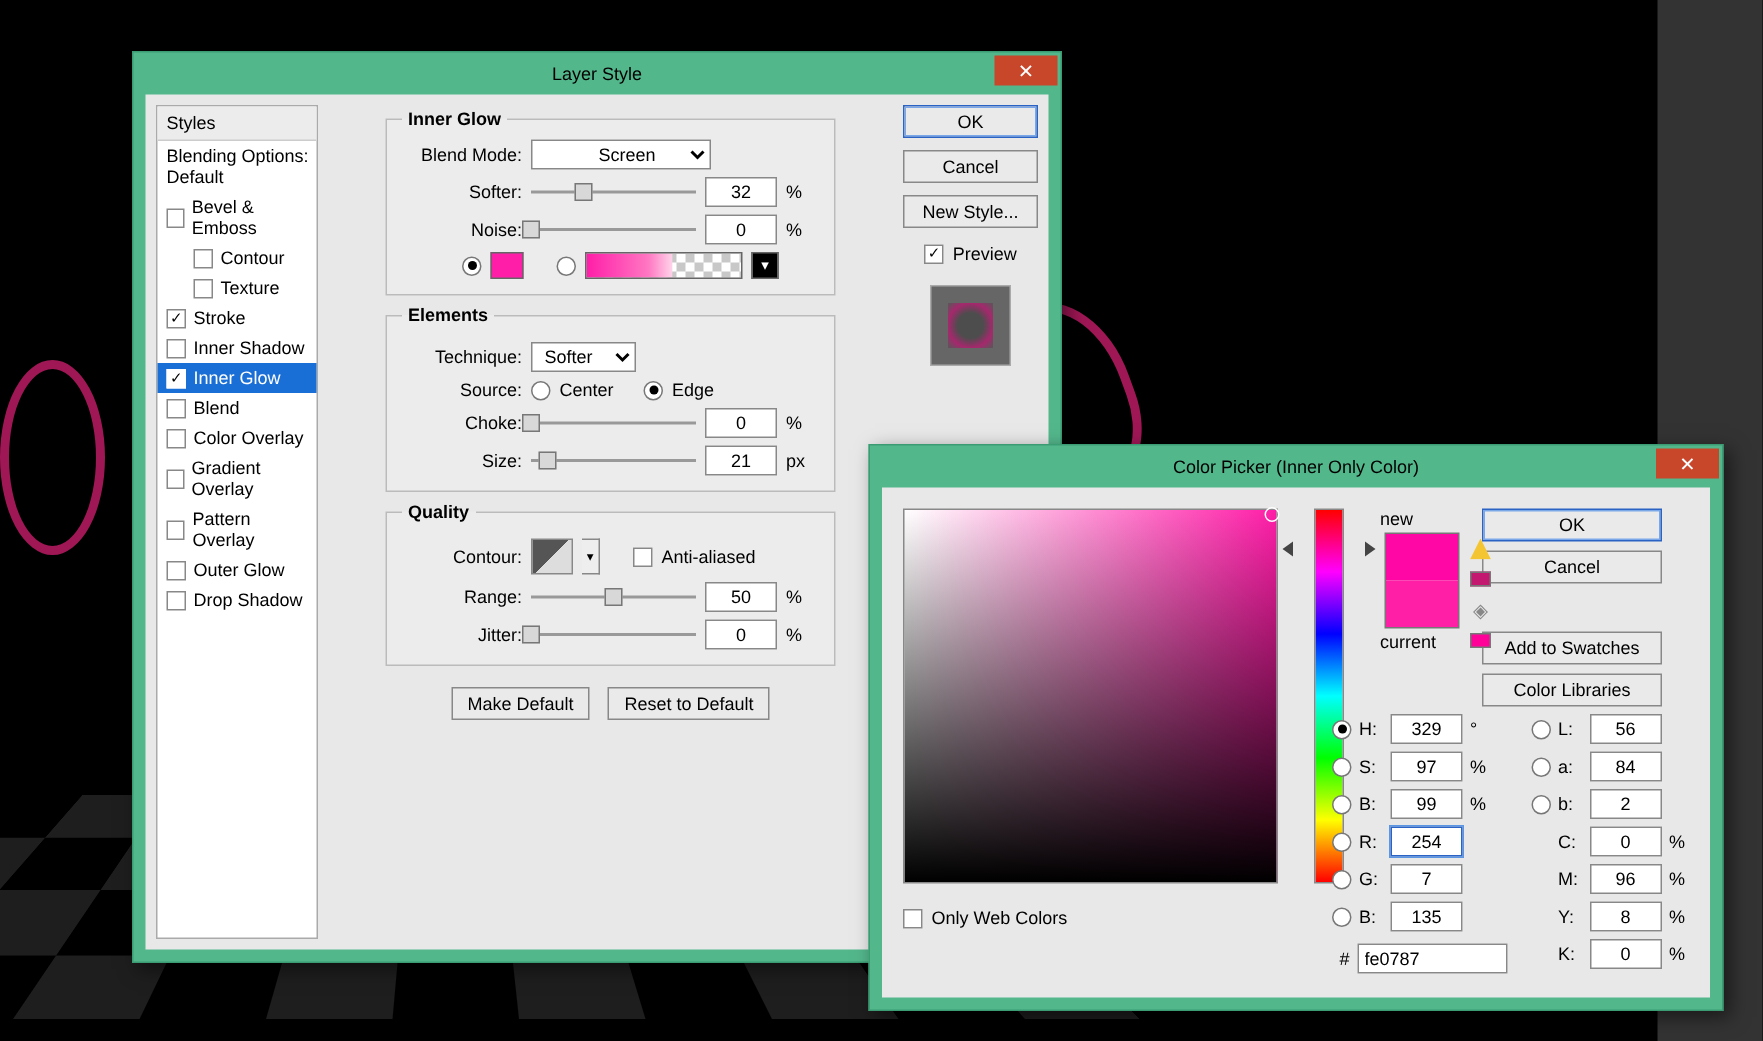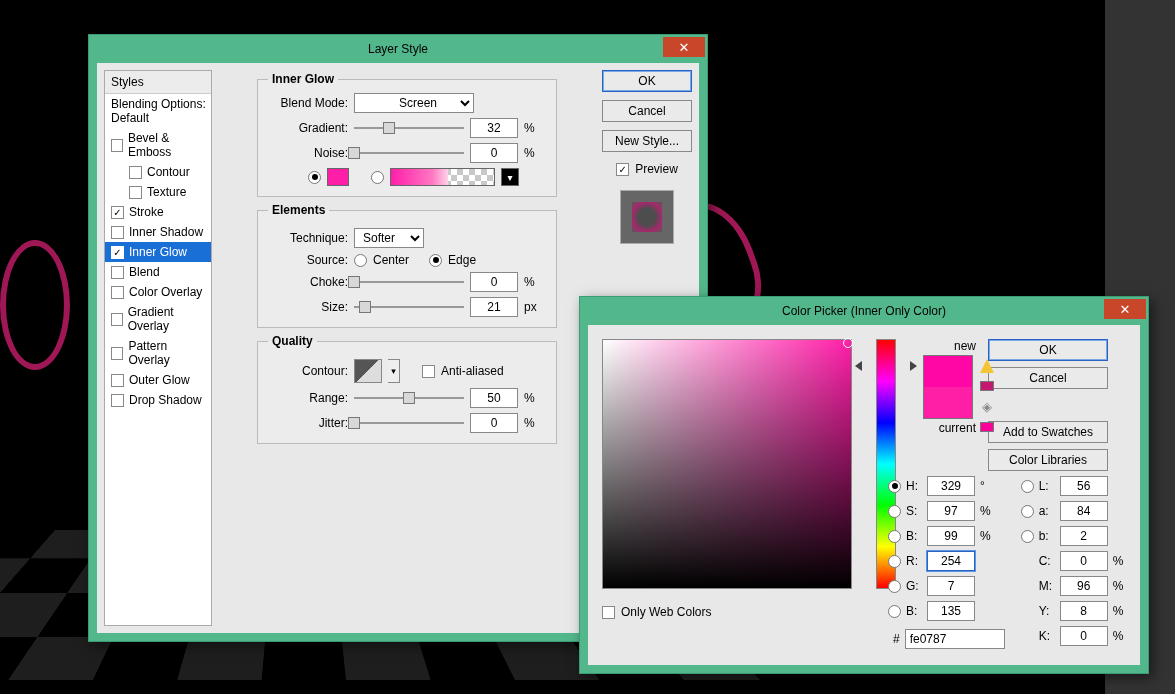--- a/index.html
+++ b/index.html
@@ -123,21 +123,21 @@
     background:
       linear-gradient(to top, #000, transparent),
       linear-gradient(to right, #fff, #ff1ea8); }
   .sv-cursor { position:absolute; width:10px; height:10px; border:1px solid #fff; border-radius:50%; right:-2px; top:-2px;}
   .hue-col { display:flex; gap:4px; align-items:flex-start; }
   .hue-slider { width:20px; height:250px; border:1px solid #888;
     background: linear-gradient(to bottom,#f00,#f0f,#00f,#0ff,#0f0,#ff0,#f00); position:relative;}
   .hue-ptr-l,.hue-ptr-r { position:absolute; width:0; height:0; border-top:5px solid transparent; border-bottom:5px solid transparent; }
   .hue-ptr-l { left:-9px; border-right:7px solid #444; }
   .hue-ptr-r { right:-9px; border-left:7px solid #444; }
-  .swatch-col { width:56px; text-align:right; }
+  .swatch-col { width:56px; text-align:left; }
   .nc-box { width:50px; height:64px; border:1px solid #777; margin:2px auto; }
   .nc-top { height:50%; background:#ff07a5; }
   .nc-bot { height:50%; background:#ff1fa6; }
   .warn-ic { width:14px;height:14px; display:inline-block; background:#f4c533; clip-path: polygon(50% 0,100% 100%,0 100%); }
   .warn-sw { width:14px; height:10px; border:1px solid #777; display:inline-block;}
   .cp-right { width:130px; display:flex; flex-direction:column; gap:6px; }
   .cp-right .btn { width:120px; }
   .hsb-grid { display:flex; gap:30px; margin-top:4px;}
   .hsb-col { display:flex; flex-direction:column; gap:5px; }
   .valrow { display:flex; align-items:center; gap:5px; }
@@ -219,21 +219,21 @@
     </div>
 
     <div class="middle-col">
       <fieldset style="padding-top:2px;">
         <legend>Inner Glow</legend>
         <div class="row">
           <span class="lbl">Blend Mode:</span>
           <select style="width:120px;padding-left:40px;"><option>Screen</option></select>
         </div>
         <div class="row">
-          <span class="lbl">Gradient:</span>
+          <span class="lbl">Softer:</span>
           <div class="slider">
               <div class="slider-track"></div>
               <div class="slider-thumb" style="left:32%"></div>
             </div>
           <input class="numbox" value="32" style="">
           <span class="unit">%</span>
         </div>
         <div class="row">
           <span class="lbl">Noise:</span>
           <div class="slider">
@@ -310,20 +310,24 @@
           <span class="lbl">Jitter:</span>
           <div class="slider">
               <div class="slider-track"></div>
               <div class="slider-thumb" style="left:0%"></div>
             </div>
           <input class="numbox" value="0" style="">
           <span class="unit">%</span>
         </div>
       </fieldset>
 
+      <div class="lowbtns">
+        <button class="btn">Make Default</button>
+        <button class="btn">Reset to Default</button>
+      </div>
     </div>
 
     <div class="right-col">
       <button class="btn primary">OK</button>
       <button class="btn">Cancel</button>
       <button class="btn">New Style...</button>
       <div class="row" style="justify-content:center; margin-top:2px;">
         <span class="chk on"></span>
         <span>Preview</span>
       </div>

